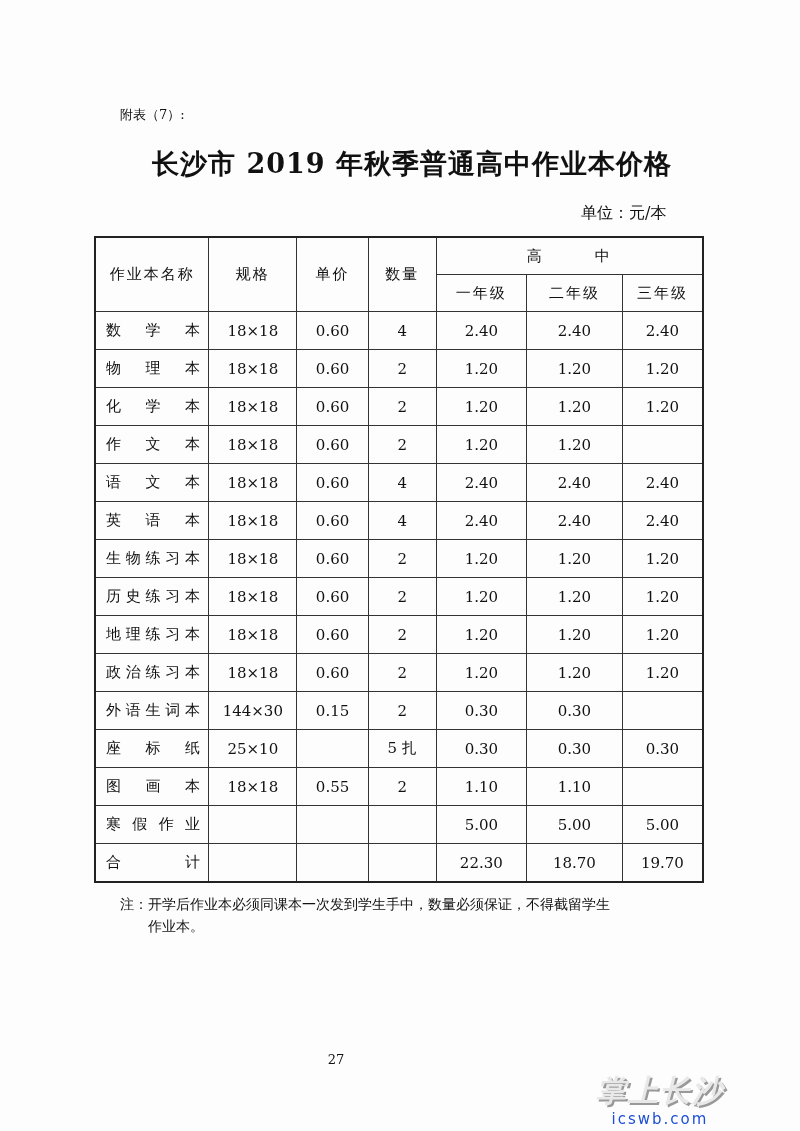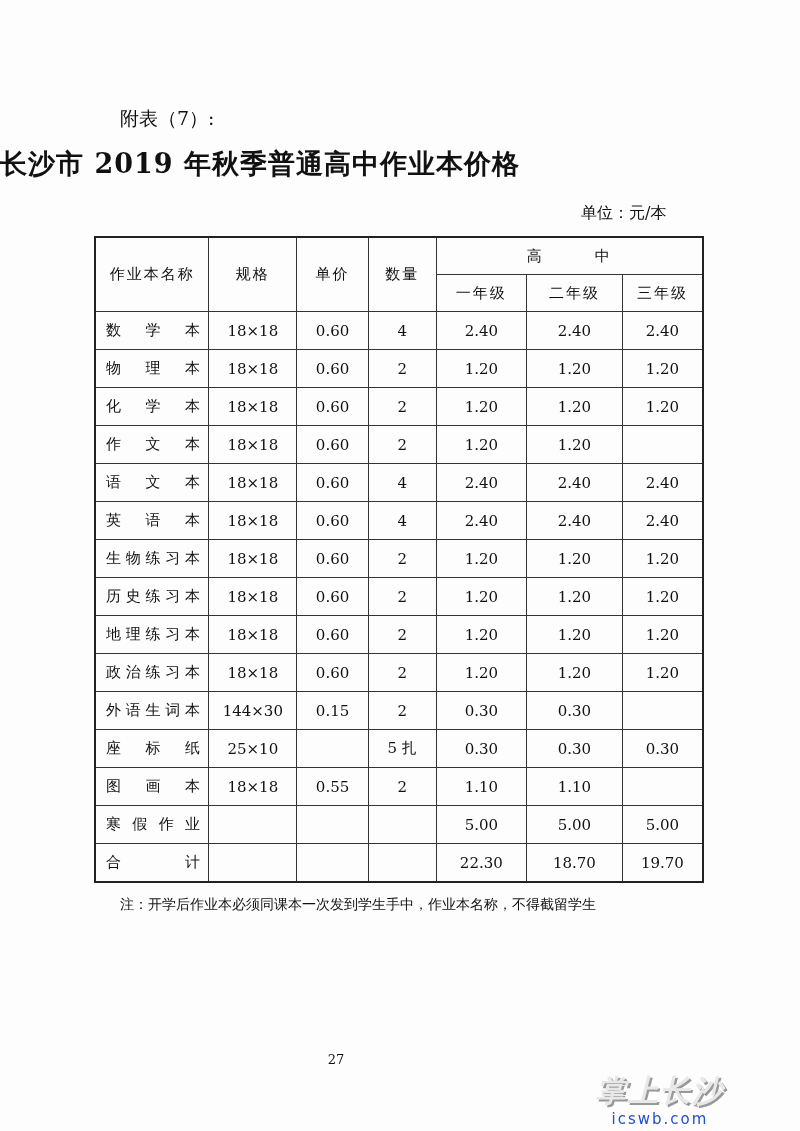--- a/index.html
+++ b/index.html
@@ -1,21 +1,21 @@
 <!DOCTYPE html>
 <html><head>
 <meta charset="utf-8">
 <style>
   html, body { margin:0; padding:0; }
   body {
     width:800px; height:1131px; background:#fdfdfd; position:relative; overflow:hidden;
     font-family:"DejaVu Serif", "Liberation Serif", serif; color:#111;
   }
-  .appendix { position:absolute; left:120px; top:106px; font-size:19px; }
-  .title { position:absolute; left:0; width:672px; top:146px; text-align:left; font-size:27px; font-weight:bold; letter-spacing:1px; }
+  .appendix { position:absolute; left:120px; top:106px; font-size:13px; }
+  .title { position:absolute; left:0; width:672px; top:146px; text-align:right; font-size:27px; font-weight:bold; letter-spacing:1px; }
   .unit { position:absolute; left:581px; top:203px; font-size:16px; }
   table.main {
     position:absolute; left:94px; top:236px; width:610px; border-collapse:collapse;
     border:2px solid #222; font-size:15px;
   }
   table.main td { border:1px solid #333; text-align:center; height:37px; padding:0; }
   table.main thead td { height:36px; font-weight:normal; letter-spacing:2px; }
   .name-cell { text-align:left !important; padding-left:10px !important; letter-spacing:1px; }
   .spread { display:flex; justify-content:space-between; width:95px; }
   .note { position:absolute; left:120px; top:893px; width:580px; font-size:14px; line-height:22px; }
@@ -290,21 +290,22 @@
         <td></td>
         <td></td>
         <td>22.30</td>
         <td>18.70</td>
         <td>19.70</td>
       </tr>
     </tbody>
 </table>
 
 <div class="note">
-  <span>注：开学后作业本必须同课本一次发到学生手中，作业本名称，不得截留学生</span>
+  <span>注：开学后作业本必须同课本一次发到学生手中，数量必须保证，不得截留学生</span>
+  <span class="indent">作业本。</span>
 </div>
 
 <div class="page-num">27</div>
 
 <div class="wm">
   <div class="big">掌上长沙</div>
   <div class="small">icswb.com</div>
 </div>
 
 </body></html>

